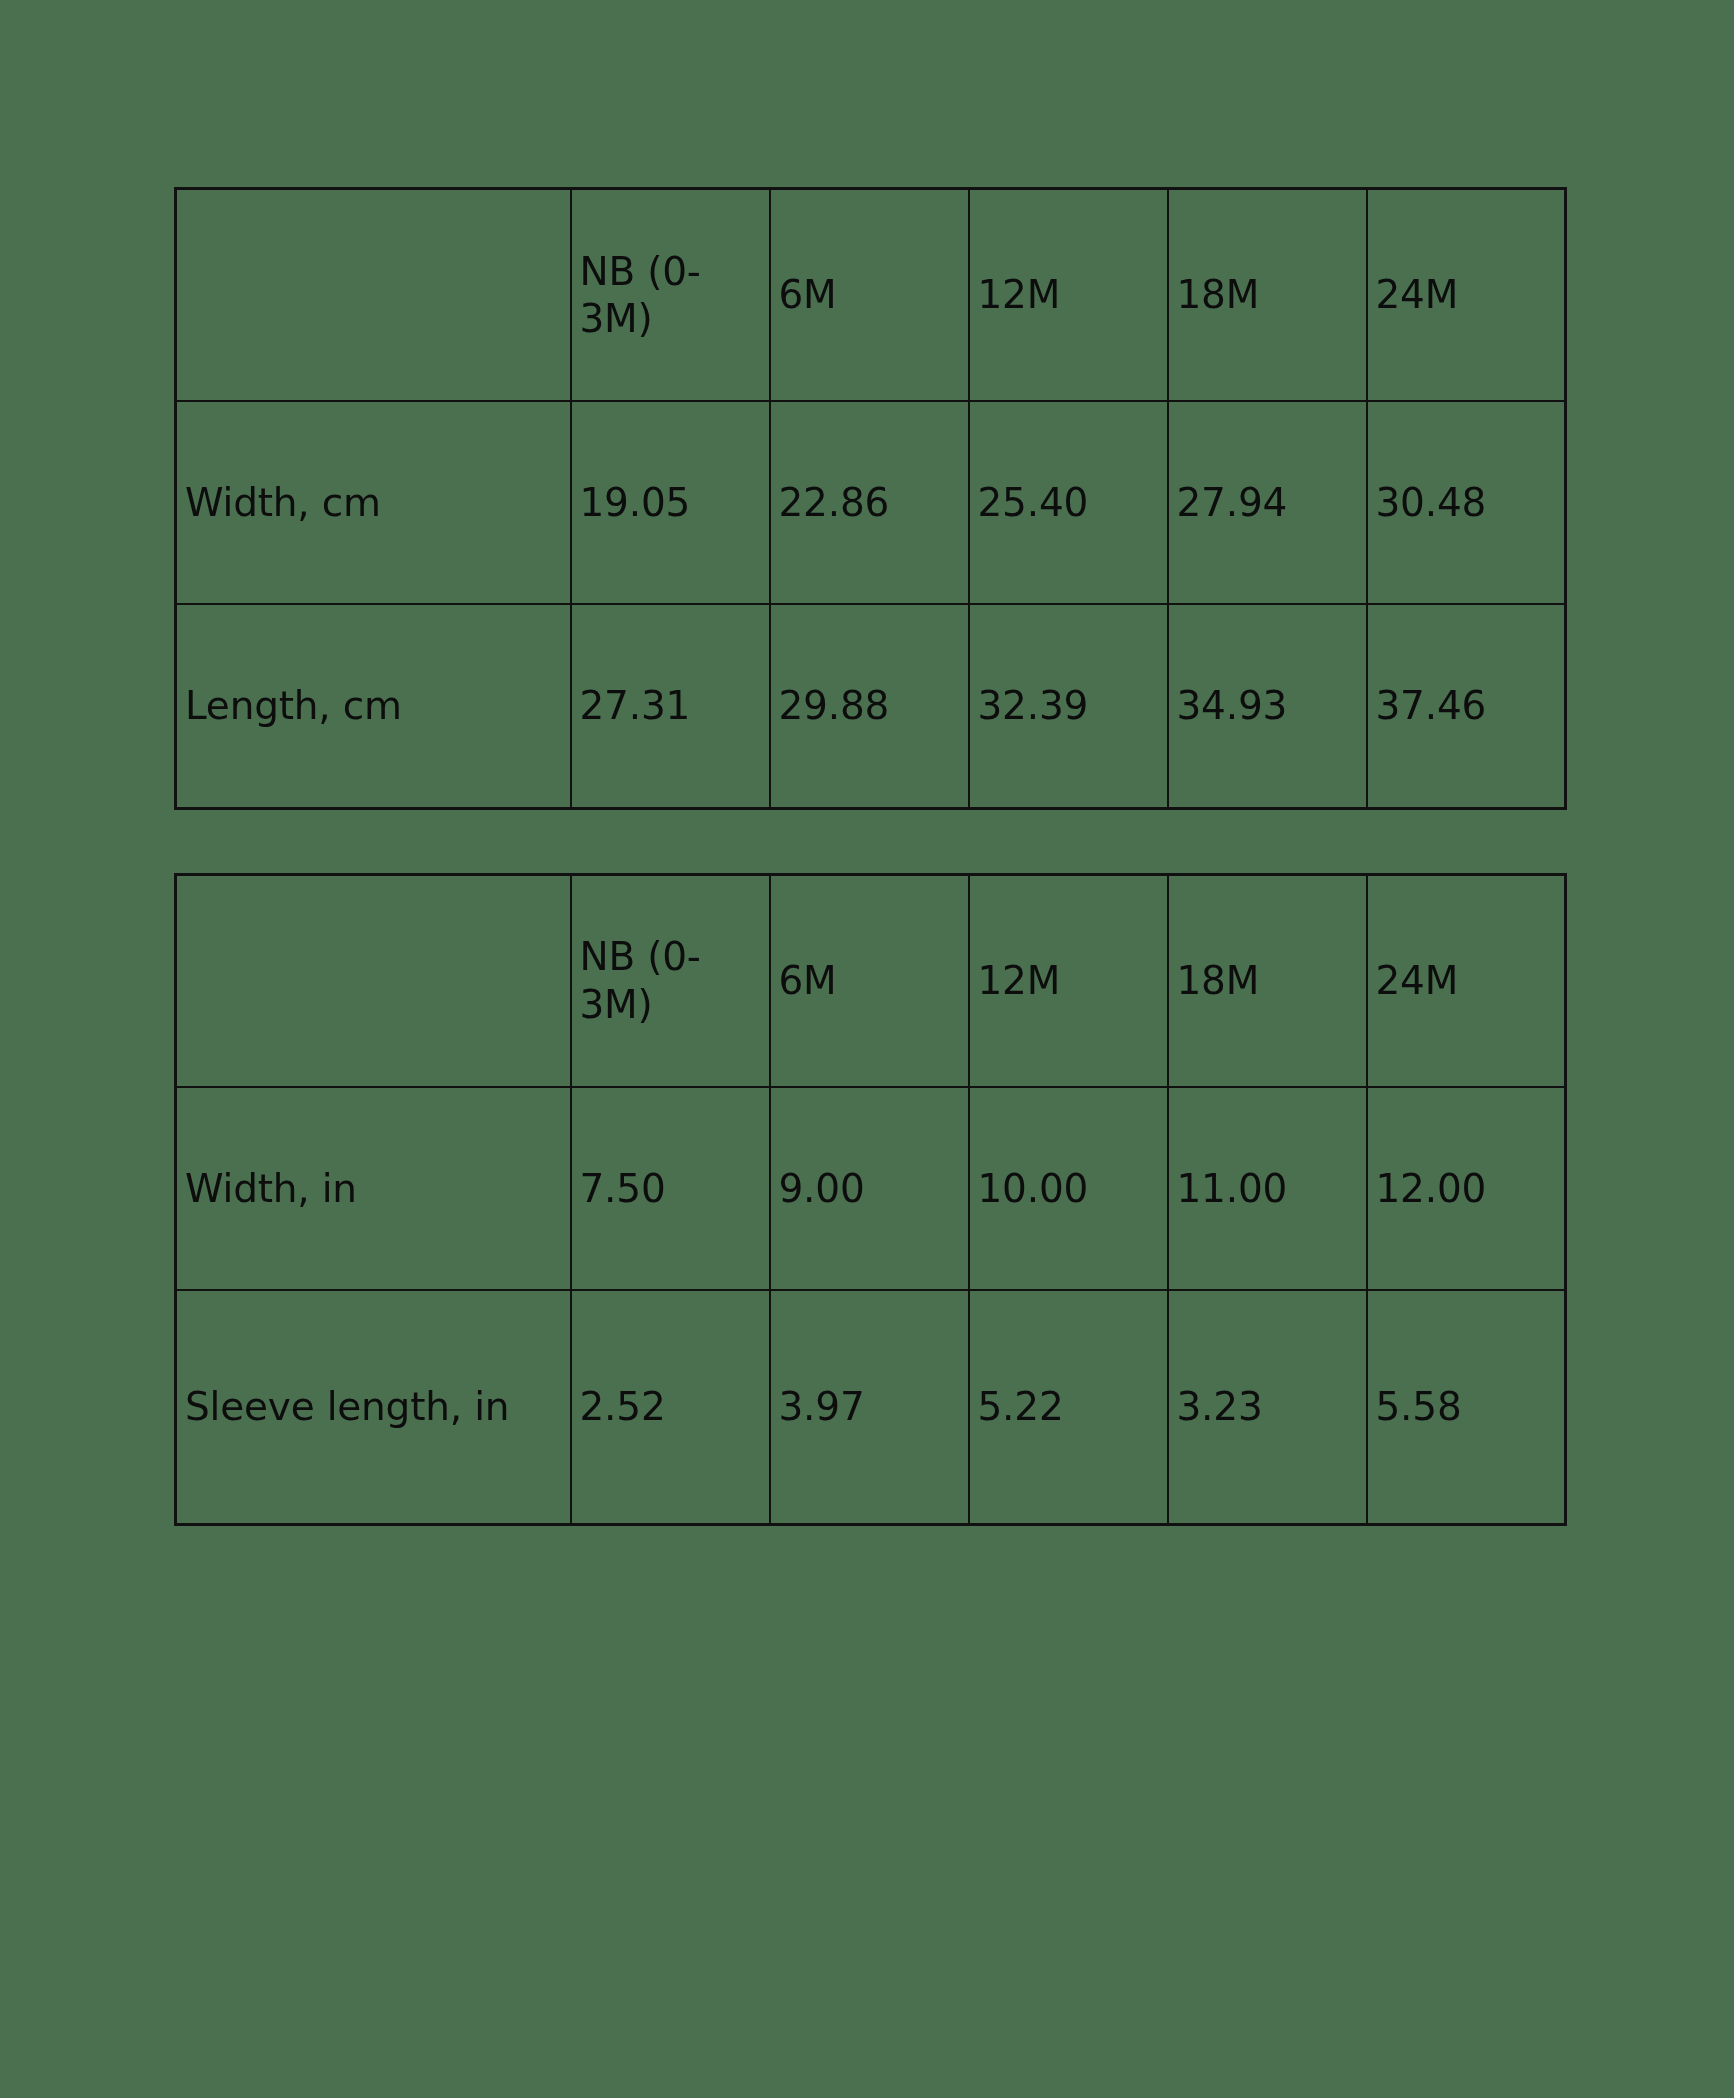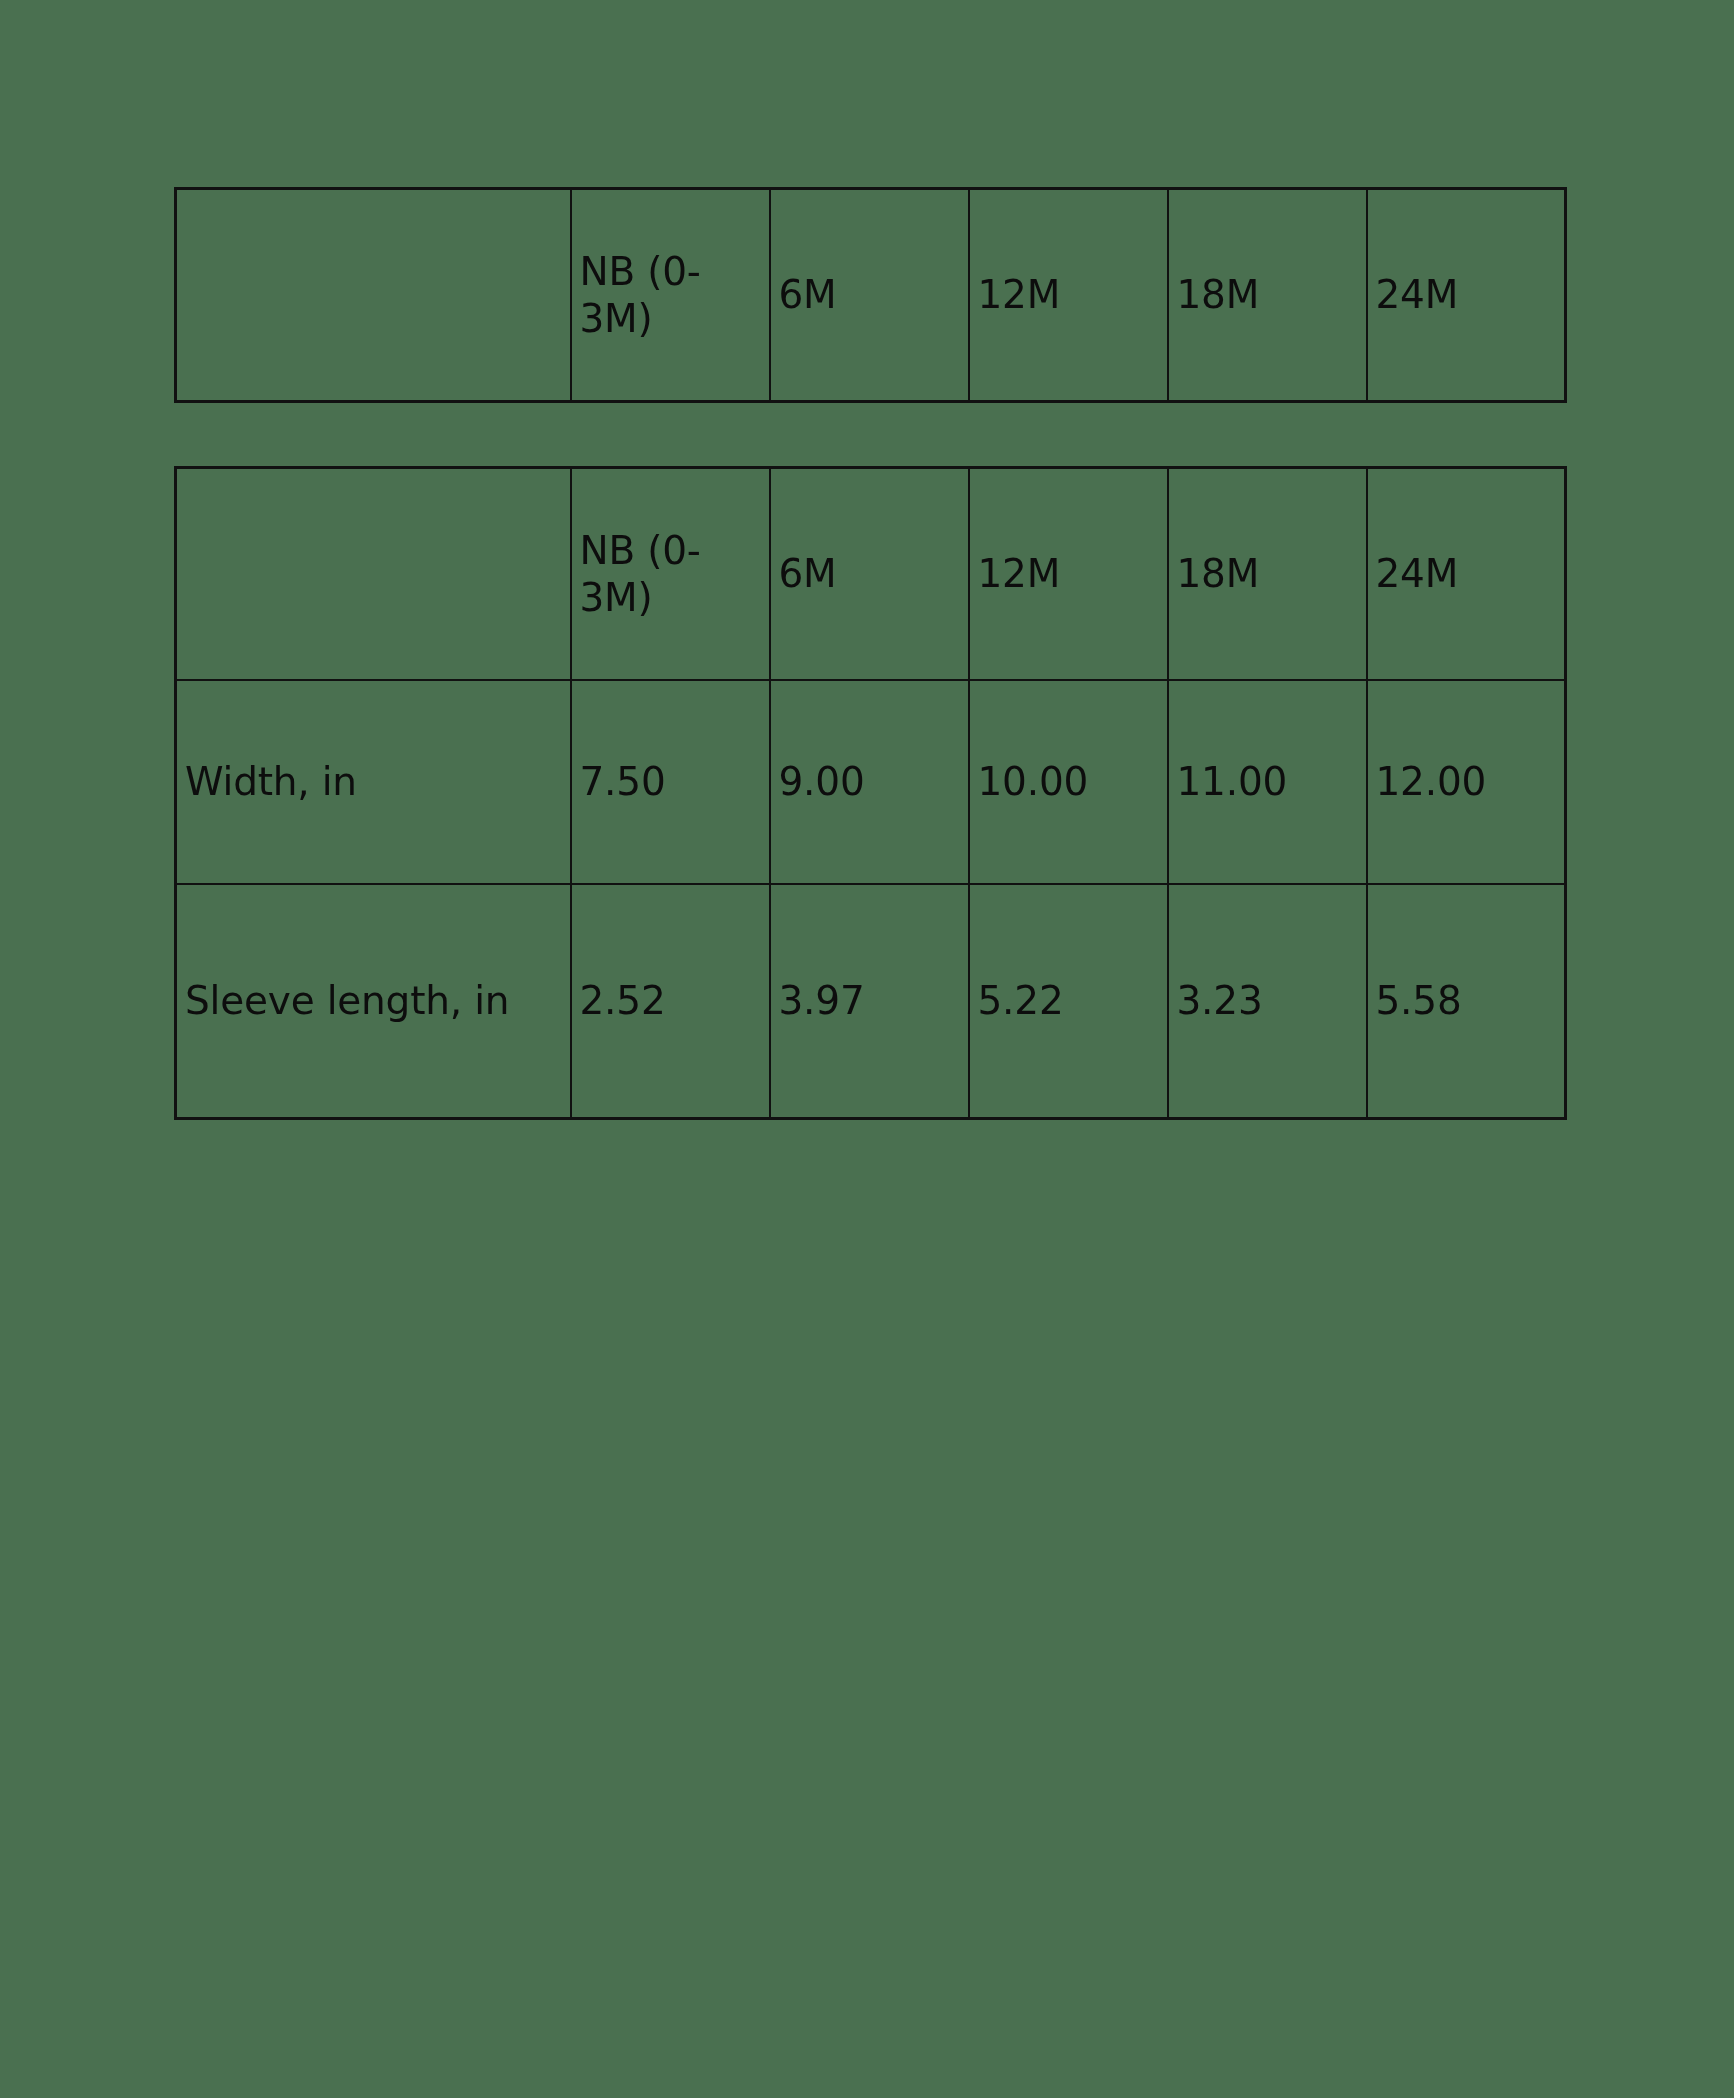--- a/index.html
+++ b/index.html
@@ -91,21 +91,37 @@
       <tbody>
         <tr class="head-row">
           <th class="corner-cell"></th>
           <th>NB (0-3M)</th>
           <th>6M</th>
           <th>12M</th>
           <th>18M</th>
           <th>24M</th>
         </tr>
 
+        <tr class="body-row">
+          <td>Width, cm</td>
+          <td>19.05</td>
+          <td>22.86</td>
+          <td>25.40</td>
+          <td>27.94</td>
+          <td>30.48</td>
+        </tr>
 
+        <tr class="body-row">
+          <td>Length, cm</td>
+          <td>27.31</td>
+          <td>29.88</td>
+          <td>32.39</td>
+          <td>34.93</td>
+          <td>37.46</td>
+        </tr>
 
       </tbody>
     </table>
 
     <table class="size-table">
       <colgroup>
         <col class="c-label">
           <col class="c-size">
           <col class="c-size">
         <col class="c-size">

